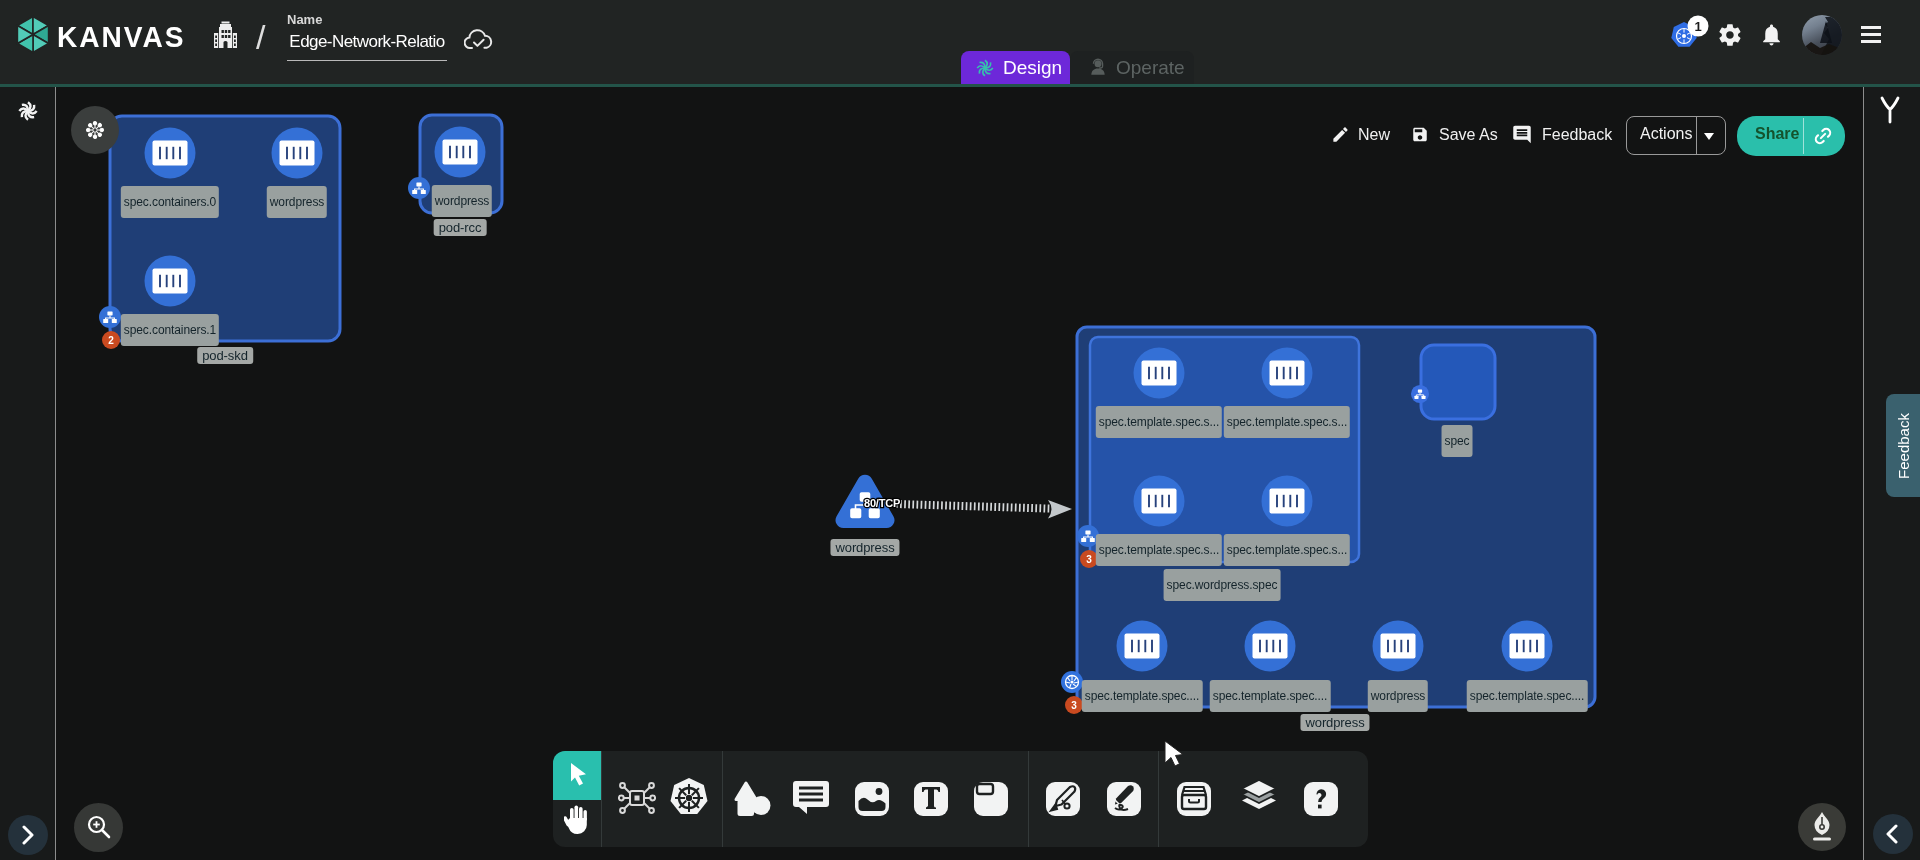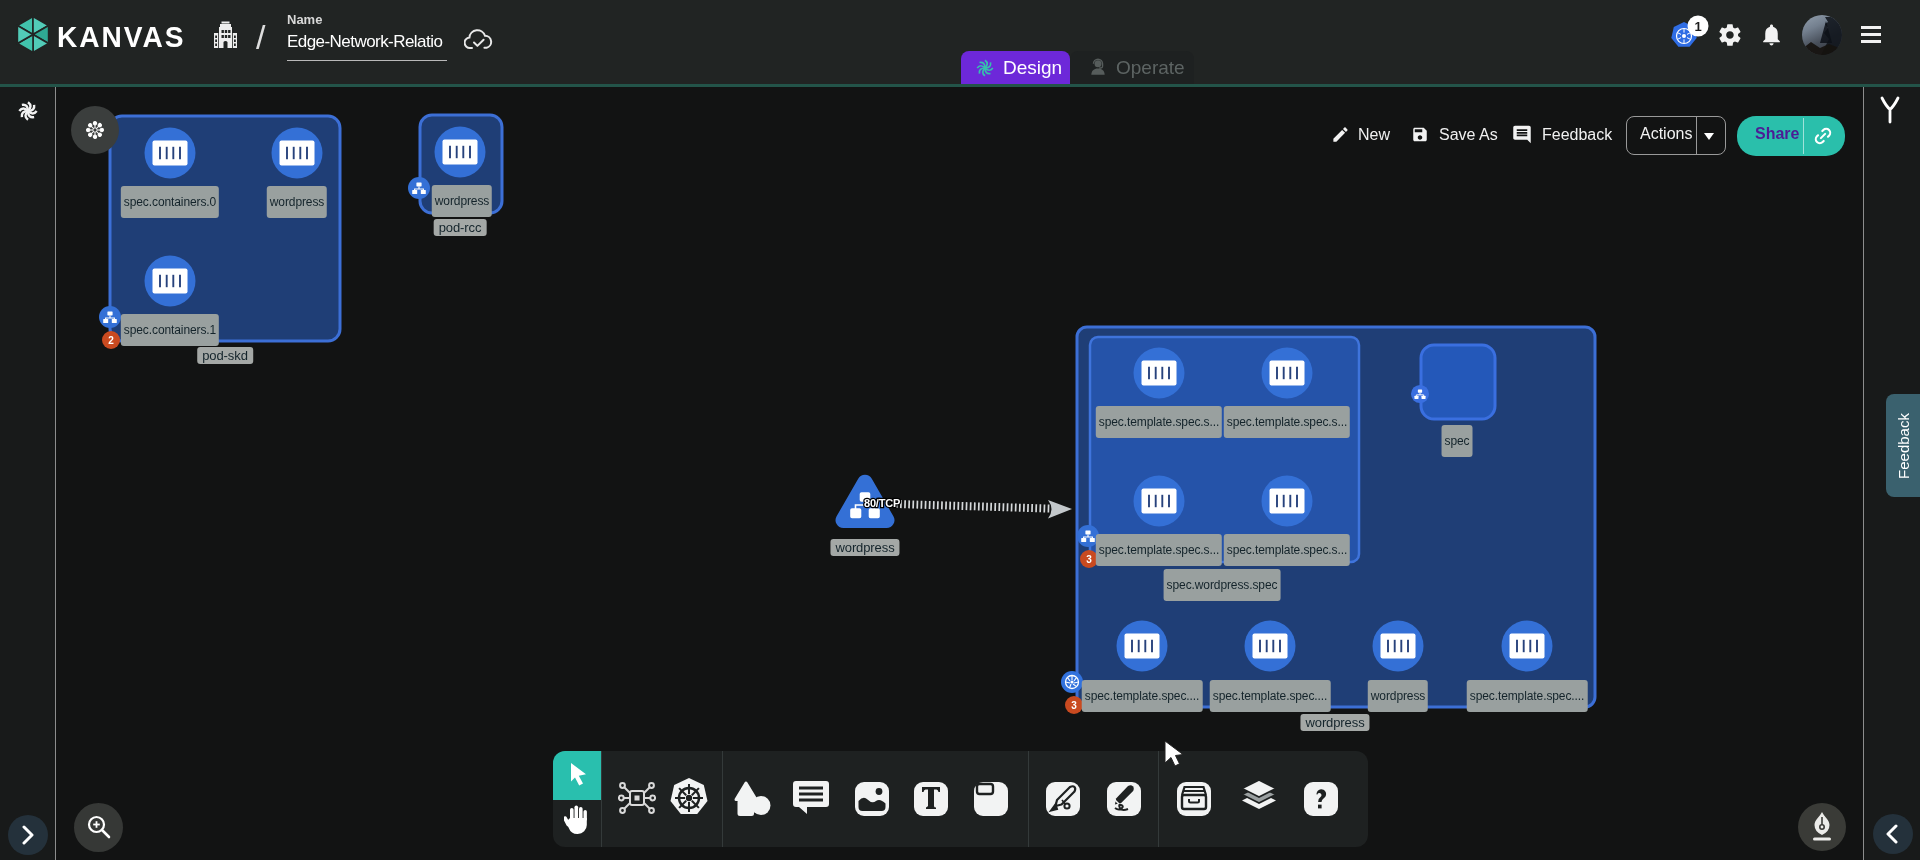--- a/index.html
+++ b/index.html
@@ -1,17 +1,17 @@
 <!DOCTYPE html>
 <html><head>
 <meta charset="utf-8">
 <style>
   * { margin:0; padding:0; box-sizing:border-box; }
   html,body { width:1920px; height:860px; overflow:hidden; background:#121313; font-family:"Liberation Sans", sans-serif; }
-  #page { position:relative; width:1920px; height:860px; }
+  #page { position:relative; width:1920px; height:860px;text-align:center; }
   .abs { position:absolute; }
 
   
   #header { position:absolute; left:0; top:0; width:1920px; height:87px; background:#212423; border-bottom:3px solid #235449; }
   #logo-text { position:absolute; left:57px; top:21px; font-size:29px; font-weight:bold; letter-spacing:2px; color:#fff; transform:scaleX(0.97); transform-origin:left; }
   #slash { position:absolute; left:256px; top:18px; font-size:34px; font-weight:300; color:#ddd; }
   #name-label { position:absolute; left:287px; top:12px; font-size:13px; font-weight:bold; color:#d8d8d8; }
   #name-value { position:absolute; left:287px; top:32px; width:160px; font-size:17px; color:#fff; border-bottom:1px solid #b9b9b9; padding-bottom:8px; white-space:nowrap; overflow:hidden; letter-spacing:-0.55px; }
 
   
@@ -22,21 +22,21 @@
   
   #left-strip { position:absolute; left:0; top:87px; width:56px; height:773px; background:#181a1a; border-right:1px solid rgba(255,255,255,0.5); }
   #right-strip { position:absolute; left:1863px; top:87px; width:57px; height:773px; background:#181a1a; border-left:1px solid rgba(255,255,255,0.5); }
   #feedback { position:absolute; left:1886px; top:394px; width:34px; height:103px; background:#3a616e; border-radius:8px 0 0 8px; color:#fff; font-size:15px; }
   #feedback span { position:absolute; left:50%; top:50%; transform:translate(-50%,-50%) rotate(-90deg); white-space:nowrap; }
 
   
   .actrow-label { position:absolute; font-size:16px; color:#f0f0f0; }
   #btn-actions { position:absolute; left:1626px; top:116px; width:100px; height:39px; border:1px solid #999; border-radius:8px; color:#f2f2f2; font-size:16px; }
   #btn-actions .sep { position:absolute; left:69px; top:0; width:1px; height:38px; background:#999; }
-  #btn-share { position:absolute; left:1737px; top:116px; width:108px; height:40px; background:#2abfab; border-radius:19px; color:#4c1d95; }
+  #btn-share { position:absolute; left:1737px; top:116px; width:108px; height:40px; background:#2abfab; border-radius:19px; color:#14532d; }
   #btn-share .sep { position:absolute; left:66px; top:2px; width:1px; height:36px; background:rgba(255,255,255,0.55); }
 
   
   .chip { position:absolute; transform:translateX(-50%); background:#99a09f; color:#14242b; font-size:12px; line-height:16px; padding:8px 3px; border-radius:3px; white-space:nowrap; letter-spacing:-0.1px; }
   .chip2 { background:#a4a8a6; font-size:13px; line-height:17px; padding:0 5px; }
 
   
   #toolbar { position:absolute; left:553px; top:751px; width:815px; height:96px; background:#1e2121; border-radius:12px; }
   .tb-sep { position:absolute; top:0; width:1px; height:96px; background:#343a3a; }
   .tb-box { position:absolute; top:31px; width:34px; height:34px; background:#f2f3f3; border-radius:9px; }

